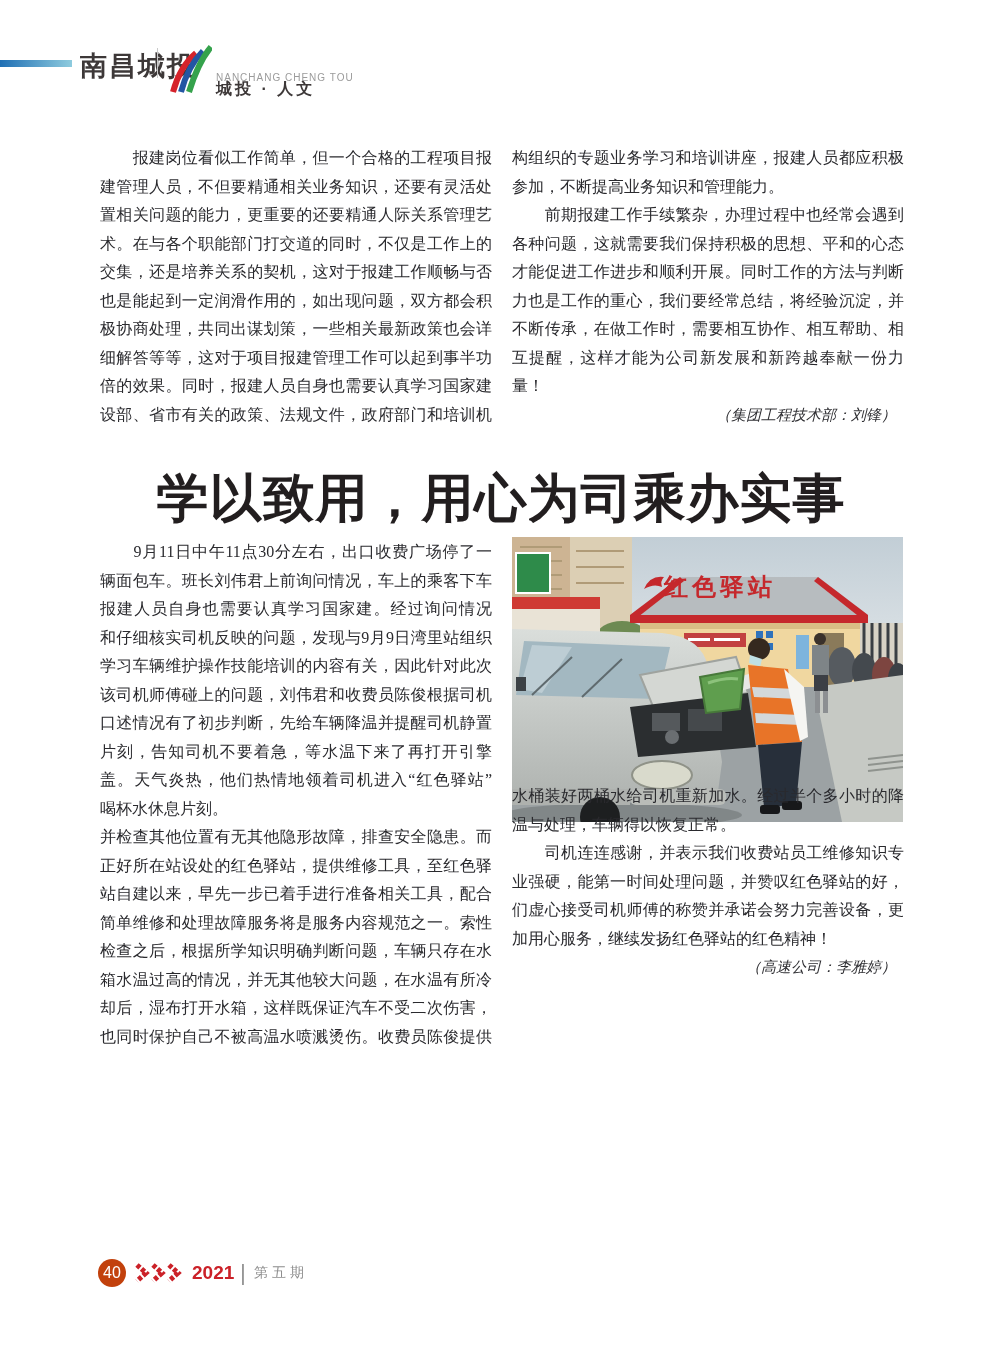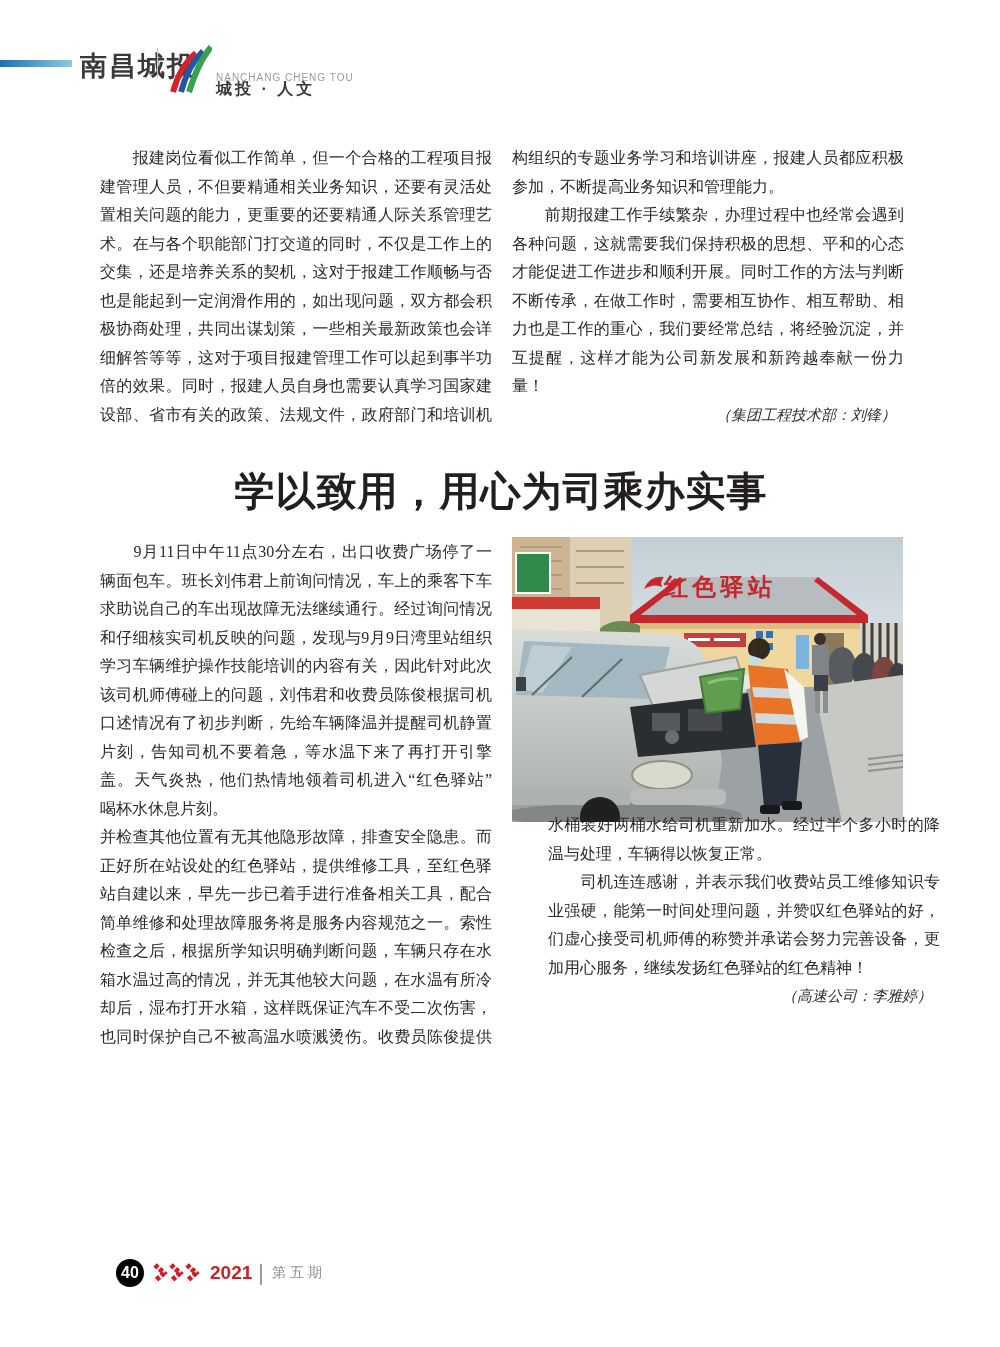--- a/index.html
+++ b/index.html
@@ -22,28 +22,28 @@
     font-size:10px; letter-spacing:1px; color:#9b9b9b; }
   
   .col { position:absolute; width:392px; font-size:16px; color:#2a2a2e; }
   .tl { height:28.5px; line-height:28.5px; overflow:hidden; white-space:nowrap; }
   .jl { white-space:normal; text-align:justify; text-align-last:justify; }
   .byline { height:28.5px; line-height:28.5px; text-align:right; padding-right:8px;
     font-style:italic; font-size:15px; color:#2f2f33; }
   
   .a2-title { position:absolute; left:98px; top:464px; width:806px; text-align:center;
     font-family:"Liberation Sans","DejaVu Sans",sans-serif; font-weight:900;
-    font-size:40px; letter-spacing:1px; color:#221e1f; }
+    font-size:52px; letter-spacing:1px; color:#221e1f; }
   
   .photo { position:absolute; left:512px; top:537px; width:391px; height:285px; }
   
   .ftr { position:absolute; left:98px; top:1258px; height:30px; display:flex; align-items:center;
     font-family:"Liberation Sans","DejaVu Sans",sans-serif; }
-  .ftr-page { width:28px; height:28px; border-radius:50%; background:#000000; color:#fff;
-    font-weight:bold; font-size:16px; line-height:28px; text-align:center;margin-left:18px; }
+  .ftr-page { width:28px; height:28px; border-radius:50%; background:#c2410c; color:#fff;
+    font-weight:normal; font-size:16px; line-height:28px; text-align:center; }
   .ftr-chev { margin-left:8px; display:flex; }
   .ftr-year { margin-left:6px; color:#cb2128; font-weight:bold; font-size:19px; }
   .ftr-sep { margin-left:6px; color:#4a4a4a; font-size:22px; font-weight:300; transform:scaleX(.6); }
   .ftr-issue { margin-left:8px; color:#8d8d8d; font-size:14px; letter-spacing:4px; }
 </style>
 </head>
 <body>
 
 <div class="page">
 
@@ -70,34 +70,34 @@
       <div class="tl jl">倍的效果。同时，报建人员自身也需要认真学习国家建</div>
       <div class="tl jl">设部、省市有关的政策、法规文件，政府部门和培训机</div>
     </div>
   <div class="col" style="left:512px; top:144px;">
     <div>
         <div class="tl jl">构组织的专题业务学习和培训讲座，报建人员都应积极</div>
         <div class="tl">参加，不断提高业务知识和管理能力。</div>
         <div class="tl jl">　　前期报建工作手续繁杂，办理过程中也经常会遇到</div>
         <div class="tl jl">各种问题，这就需要我们保持积极的思想、平和的心态</div>
         <div class="tl jl">才能促进工作进步和顺利开展。同时工作的方法与判断</div>
+        <div class="tl jl">力也是工作的重心，我们要经常总结，将经验沉淀，并</div>
         <div class="tl jl">不断传承，在做工作时，需要相互协作、相互帮助、相</div>
-        <div class="tl jl">力也是工作的重心，我们要经常总结，将经验沉淀，并</div>
         <div class="tl jl">互提醒，这样才能为公司新发展和新跨越奉献一份力</div>
         <div class="tl">量！</div>
       </div>
     <div class="byline">（集团工程技术部：刘锋）</div>
   </div>
 
   <div class="a2-title">学以致用，用心为司乘办实事</div>
 
   <div class="col" style="left:100px; top:538px;">
       <div class="tl jl">　　9月11日中午11点30分左右，出口收费广场停了一</div>
       <div class="tl jl">辆面包车。班长刘伟君上前询问情况，车上的乘客下车</div>
-      <div class="tl jl">求助说自己的车出现故障无法继续通行。经过询问情况</div>
+      <div class="tl jl">报建人员自身也需要认真学习国家建。经过询问情况</div>
       <div class="tl jl">和仔细核实司机反映的问题，发现与9月9日湾里站组织</div>
       <div class="tl jl">学习车辆维护操作技能培训的内容有关，因此针对此次</div>
       <div class="tl jl">该司机师傅碰上的问题，刘伟君和收费员陈俊根据司机</div>
       <div class="tl jl">口述情况有了初步判断，先给车辆降温并提醒司机静置</div>
       <div class="tl jl">片刻，告知司机不要着急，等水温下来了再打开引擎</div>
       <div class="tl jl">盖。天气炎热，他们热情地领着司机进入“红色驿站”</div>
       <div class="tl">喝杯水休息片刻。</div>
       <div class="tl jl">并检查其他位置有无其他隐形故障，排查安全隐患。而</div>
       <div class="tl jl">正好所在站设处的红色驿站，提供维修工具，至红色驿</div>
       <div class="tl jl">站自建以来，早先一步已着手进行准备相关工具，配合</div>
@@ -241,21 +241,21 @@
       <polygon points="240,150 284,152 286,162 242,160" fill="#d3d8da"></polygon>
       <polygon points="243,176 288,178 289,188 244,186" fill="#d3d8da"></polygon>
       <polygon points="272,132 292,150 296,200 288,204" fill="#f5f5f2"></polygon>
 
       <polygon points="246,208 290,205 284,268 252,270" fill="#272f3a"></polygon>
       <rect x="248" y="268" width="20" height="9" rx="3" fill="#17181a"></rect>
       <rect x="270" y="264" width="20" height="9" rx="3" fill="#17181a"></rect>
     </g>
   </svg>
 
-  <div class="col" style="left:512px; top:811px;margin-left:36px;">
+  <div class="col" style="left:512px; top:782px;">
     <div>
         <div class="tl jl">水桶装好两桶水给司机重新加水。经过半个多小时的降</div>
         <div class="tl">温与处理，车辆得以恢复正常。</div>
         <div class="tl jl">　　司机连连感谢，并表示我们收费站员工维修知识专</div>
         <div class="tl jl">业强硬，能第一时间处理问题，并赞叹红色驿站的好，</div>
         <div class="tl jl">们虚心接受司机师傅的称赞并承诺会努力完善设备，更</div>
         <div class="tl">加用心服务，继续发扬红色驿站的红色精神！</div>
       </div>
     <div class="byline">（高速公司：李雅婷）</div>
   </div>

